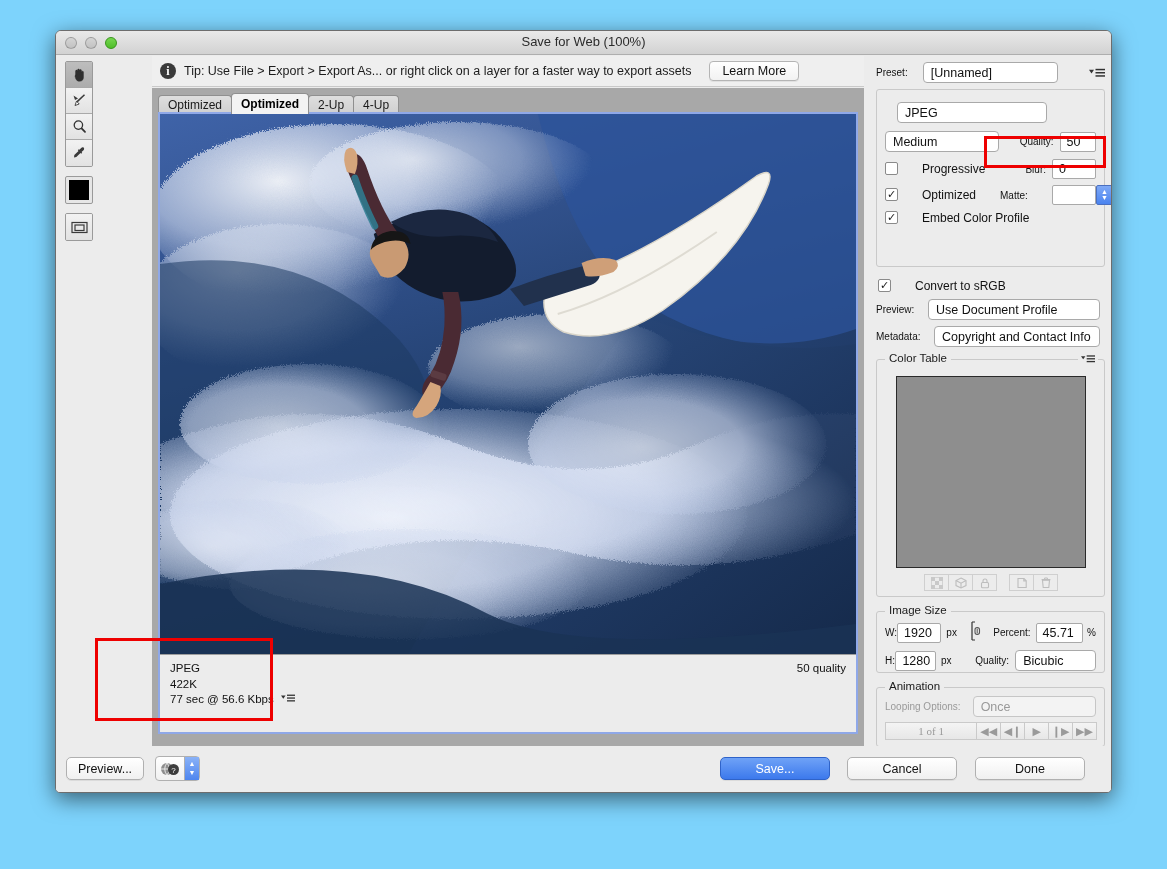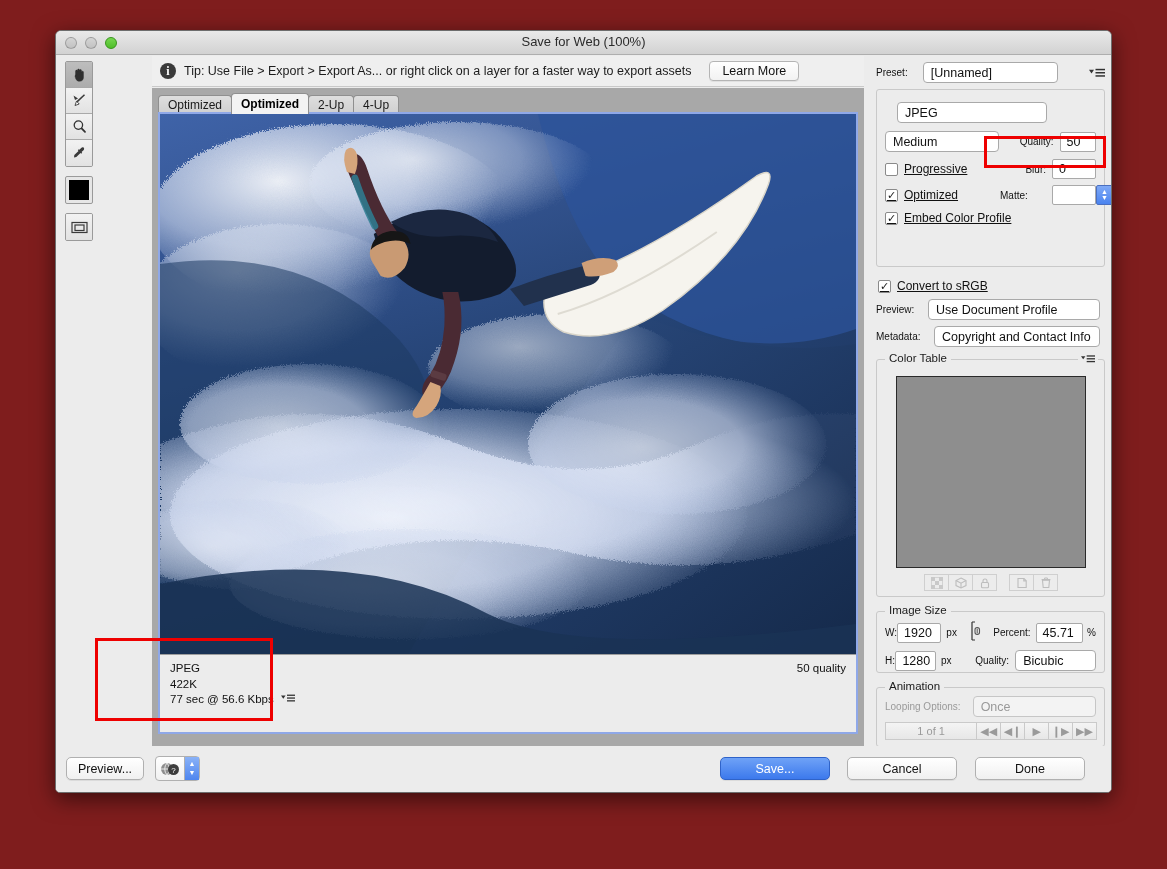--- a/index.html
+++ b/index.html
@@ -3,21 +3,21 @@
 <meta charset="utf-8">
 <style>
   * { box-sizing: border-box; }
   html, body {
     margin: 0; padding: 0;
     width: 1167px; height: 869px;
     background: #000;
     font-family: "Liberation Sans", sans-serif;
     overflow: hidden;
   }
-  #root { position: relative; width: 1167px; height: 869px; background: #7f1d1d; }
+  #root { position: relative; width: 1167px; height: 869px; background: #7dd3fc; }
 
   
   .window {
     position: absolute; left: 55px; top: 30px;
     width: 1057px; height: 763px;
     background: #ececec;
     border: 1px solid #6d6d6d;
     border-radius: 6px 6px 5px 5px;
     box-shadow: 0 6px 22px rgba(0,0,0,.55);
     overflow: hidden;
@@ -177,39 +177,39 @@
   }
   .flyout { width: 20px; height: 12px; display: flex; align-items: center; justify-content: flex-end; }
 
   .groupbox {
     position: relative; margin: 0 8px; border: 1px solid #c9c9c9;
     border-radius: 3px; padding: 10px 8px 8px 8px;
   }
   .grouptitle {
     position: absolute; top: -8px; left: 8px; background: #ececec; padding: 0 4px; font-size: 11.5px; color: #1a1a1a;
   }
-  .cbrow { display: flex; align-items: center; gap: 6px; margin-bottom: 5px; text-decoration: underline; }
+  .cbrow { display: flex; gap: 24px; margin-bottom: 5px; }
   .cb {
     width: 13px; height: 13px; background: #fff; border: 1px solid #8a8a8a; border-radius: 2px;
     display: flex; align-items: center; justify-content: center; font-size: 11px; color: #1a1a1a;
   }
 
   .ctable {
     width: 190px; height: 192px; background: #8e8e8e;
     border: 1px solid #2a2a2a; margin: 6px auto 0 auto;
   }
   .ctbtns { display: flex; justify-content: center; gap: 0; margin-top: 6px; }
   .ctbtn {
     width: 25px; height: 17px; border: 1px solid #cfcfcf; background: #ececec;
     display: flex; align-items: center; justify-content: center; margin-right: -1px;
   }
   .ctgap { width: 13px; }
 
   .animrow { display: flex; align-items: center; gap: 12px; }
-  .playbar { display: flex; margin-top: 5px; }
+  .playbar { display: flex; margin-top: 5px; font-family: Liberation Serif, serif; }
   .playcell {
     height: 18px; border: 1px solid #cacaca; background: linear-gradient(to bottom,#f4f4f4,#e7e7e7);
     display: flex; align-items: center; justify-content: center; margin-right: -1px;
     font-size: 11px; color: #9a9a9a;
   }
 
   
   .redbox { position: absolute; border: 3px solid #ee0000; pointer-events: none; }
 
   .dim { color: #9a9a9a; }

